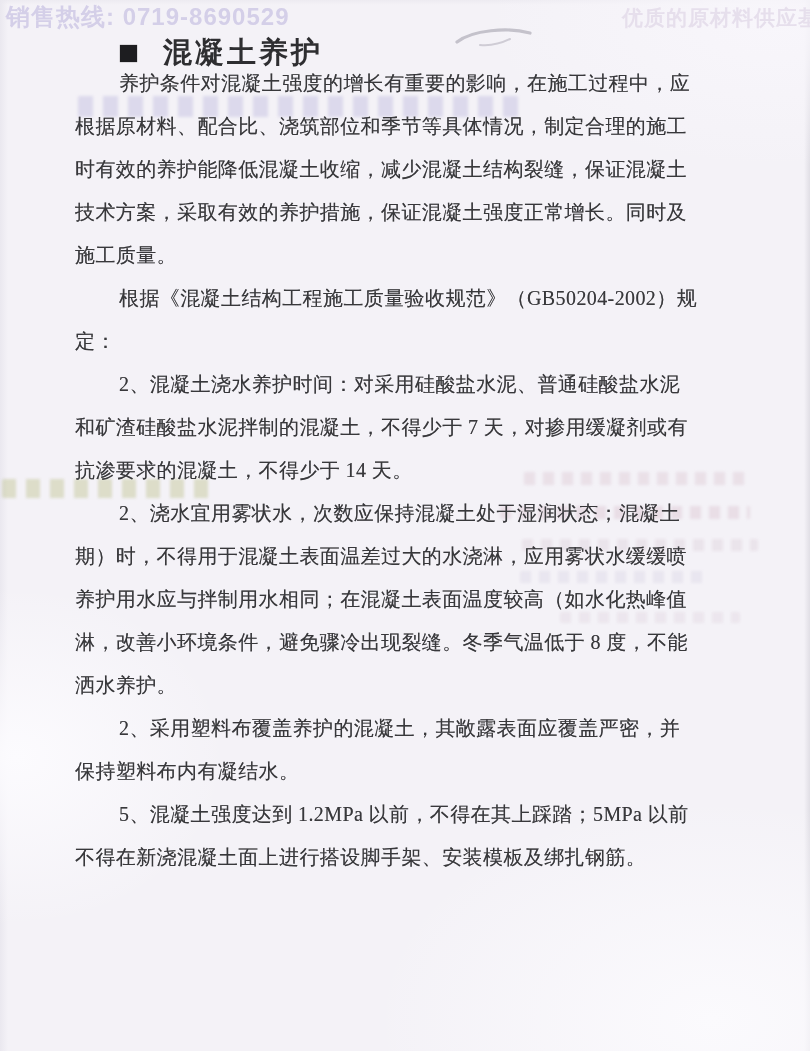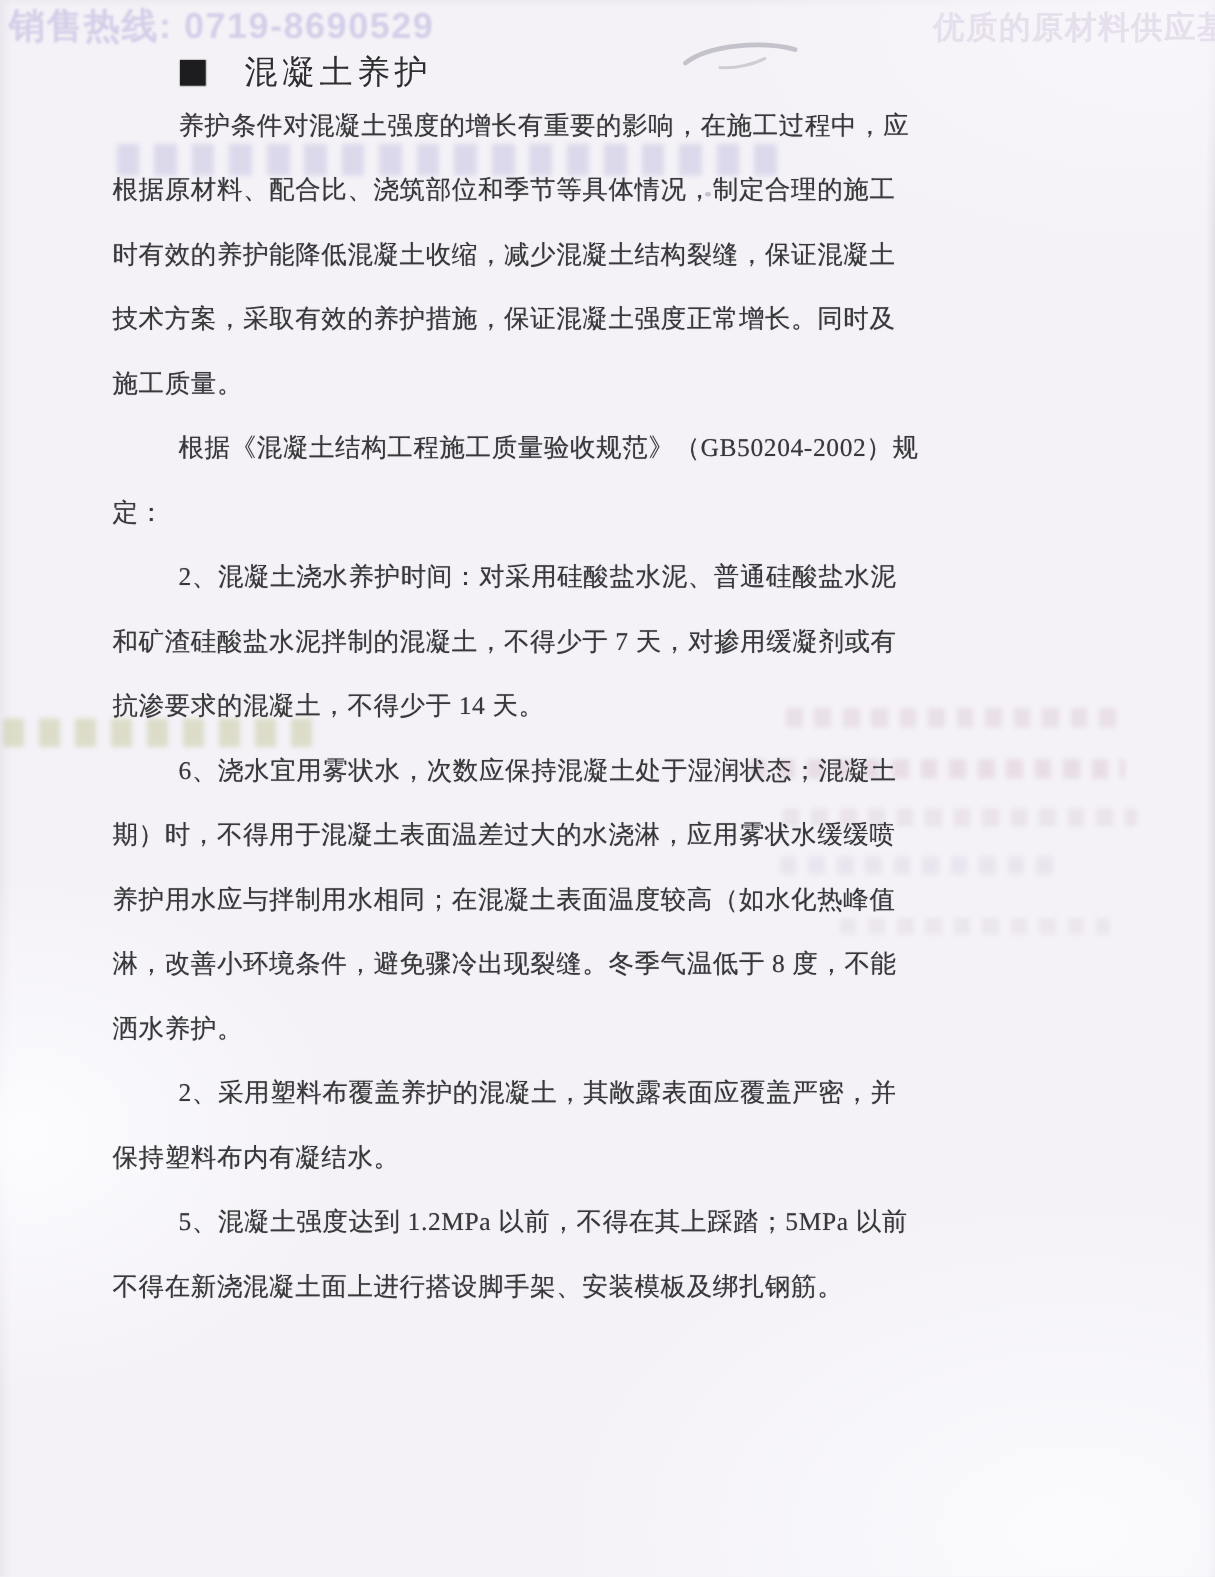--- a/index.html
+++ b/index.html
@@ -14,26 +14,26 @@
       linear-gradient(90deg, #eae8ef 0px, rgba(234,232,239,0) 8px),
       linear-gradient(270deg, #e0dee5 0px, rgba(224,222,229,0) 6px),
       linear-gradient(180deg, #edebf1 0px, rgba(237,235,241,0) 5px);
   }
   .page{position:absolute;inset:0;}
   
   .heading{position:absolute;top:33px;left:120px;display:flex;align-items:center;}
   .bullet{width:17px;height:17px;background:#1d1d20;display:inline-block;margin-right:26px;box-shadow:0 0 1px #555;}
   .heading-title{
     font-family:"Liberation Sans","DejaVu Sans",sans-serif;
-    font-weight:normal;font-size:22px;color:#2e2e31;letter-spacing:3px;
+    font-weight:bold;font-size:29px;color:#2e2e31;letter-spacing:3px;
   }
   
   .textblock{position:absolute;top:62px;left:75px;width:676px;}
   .line{
-    height:43px;line-height:43px;font-size:17px;color:#38383b;
+    height:43px;line-height:43px;font-size:20px;color:#38383b;
     letter-spacing:0.4px;white-space:nowrap;
     text-shadow:0 0 0.6px rgba(56,56,60,0.55);
   }
   .line.indent{padding-left:44px;}
   
   .wm{position:absolute;font-family:"Liberation Sans","DejaVu Sans",sans-serif;font-weight:bold;white-space:nowrap;pointer-events:none;}
   .wm-hotline{top:1px;left:6px;font-size:24px;letter-spacing:1px;color:#cfc9e6;opacity:.85;filter:blur(.6px);}
   .wm-slogan{top:4px;left:622px;font-size:21px;letter-spacing:1px;color:#e6deec;opacity:.95;filter:blur(.5px);}
   
   .smudge{position:absolute;pointer-events:none;border-radius:2px;}
@@ -92,21 +92,21 @@
     <div class="line indent">养护条件对混凝土强度的增长有重要的影响，在施工过程中，应</div>
     <div class="line">根据原材料、配合比、浇筑部位和季节等具体情况，制定合理的施工</div>
     <div class="line">时有效的养护能降低混凝土收缩，减少混凝土结构裂缝，保证混凝土</div>
     <div class="line">技术方案，采取有效的养护措施，保证混凝土强度正常增长。同时及</div>
     <div class="line">施工质量。</div>
     <div class="line indent">根据《混凝土结构工程施工质量验收规范》（GB50204-2002）规</div>
     <div class="line">定：</div>
     <div class="line indent">2、混凝土浇水养护时间：对采用硅酸盐水泥、普通硅酸盐水泥</div>
     <div class="line">和矿渣硅酸盐水泥拌制的混凝土，不得少于 7 天，对掺用缓凝剂或有</div>
     <div class="line">抗渗要求的混凝土，不得少于 14 天。</div>
-    <div class="line indent">6、浇水宜用雾状水，次数应保持混凝土处于湿润状态；混凝土</div>
+    <div class="line indent">2、浇水宜用雾状水，次数应保持混凝土处于湿润状态；混凝土</div>
     <div class="line">期）时，不得用于混凝土表面温差过大的水浇淋，应用雾状水缓缓喷</div>
     <div class="line">养护用水应与拌制用水相同；在混凝土表面温度较高（如水化热峰值</div>
     <div class="line">淋，改善小环境条件，避免骤冷出现裂缝。冬季气温低于 8 度，不能</div>
     <div class="line">洒水养护。</div>
     <div class="line indent">2、采用塑料布覆盖养护的混凝土，其敞露表面应覆盖严密，并</div>
     <div class="line">保持塑料布内有凝结水。</div>
     <div class="line indent">5、混凝土强度达到 1.2MPa 以前，不得在其上踩踏；5MPa 以前</div>
     <div class="line">不得在新浇混凝土面上进行搭设脚手架、安装模板及绑扎钢筋。</div>
   </div>
 

